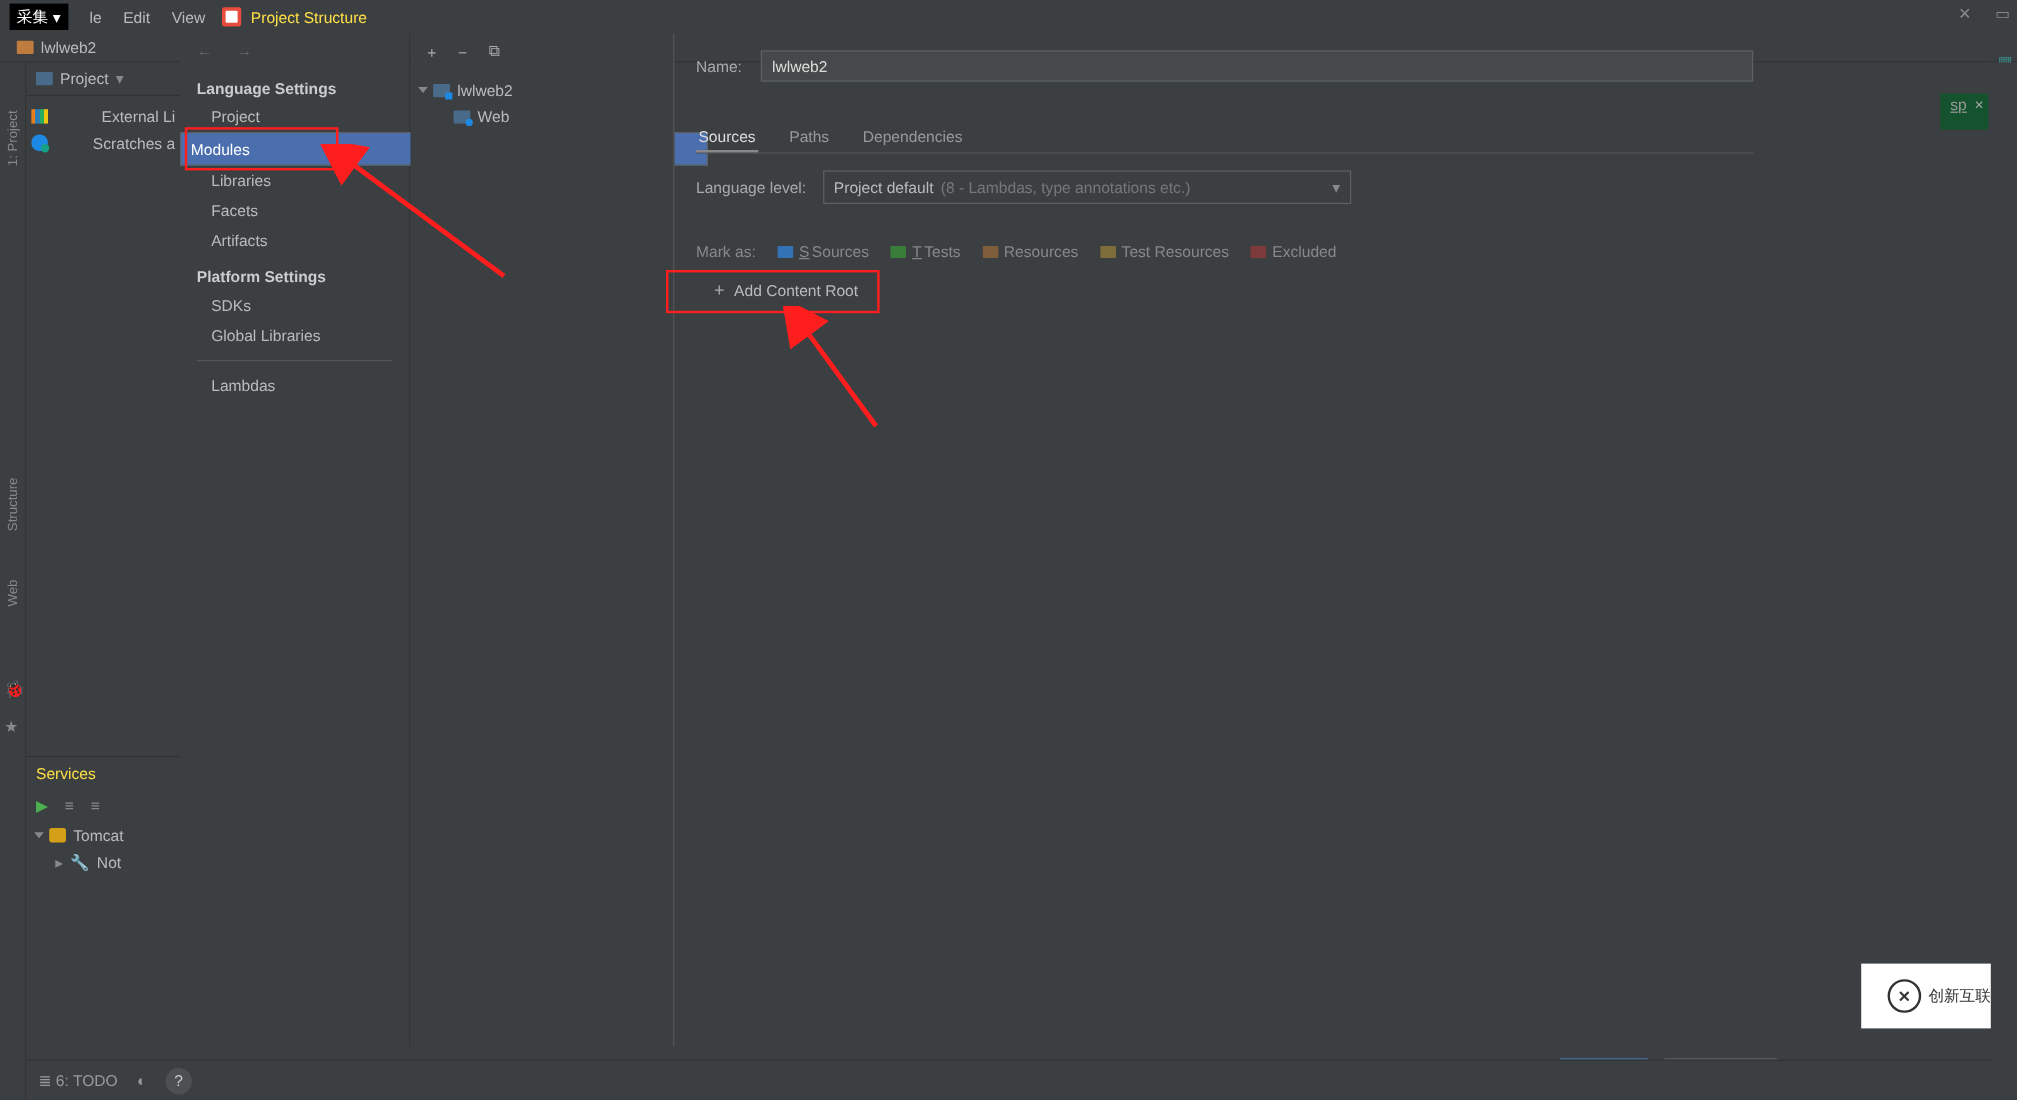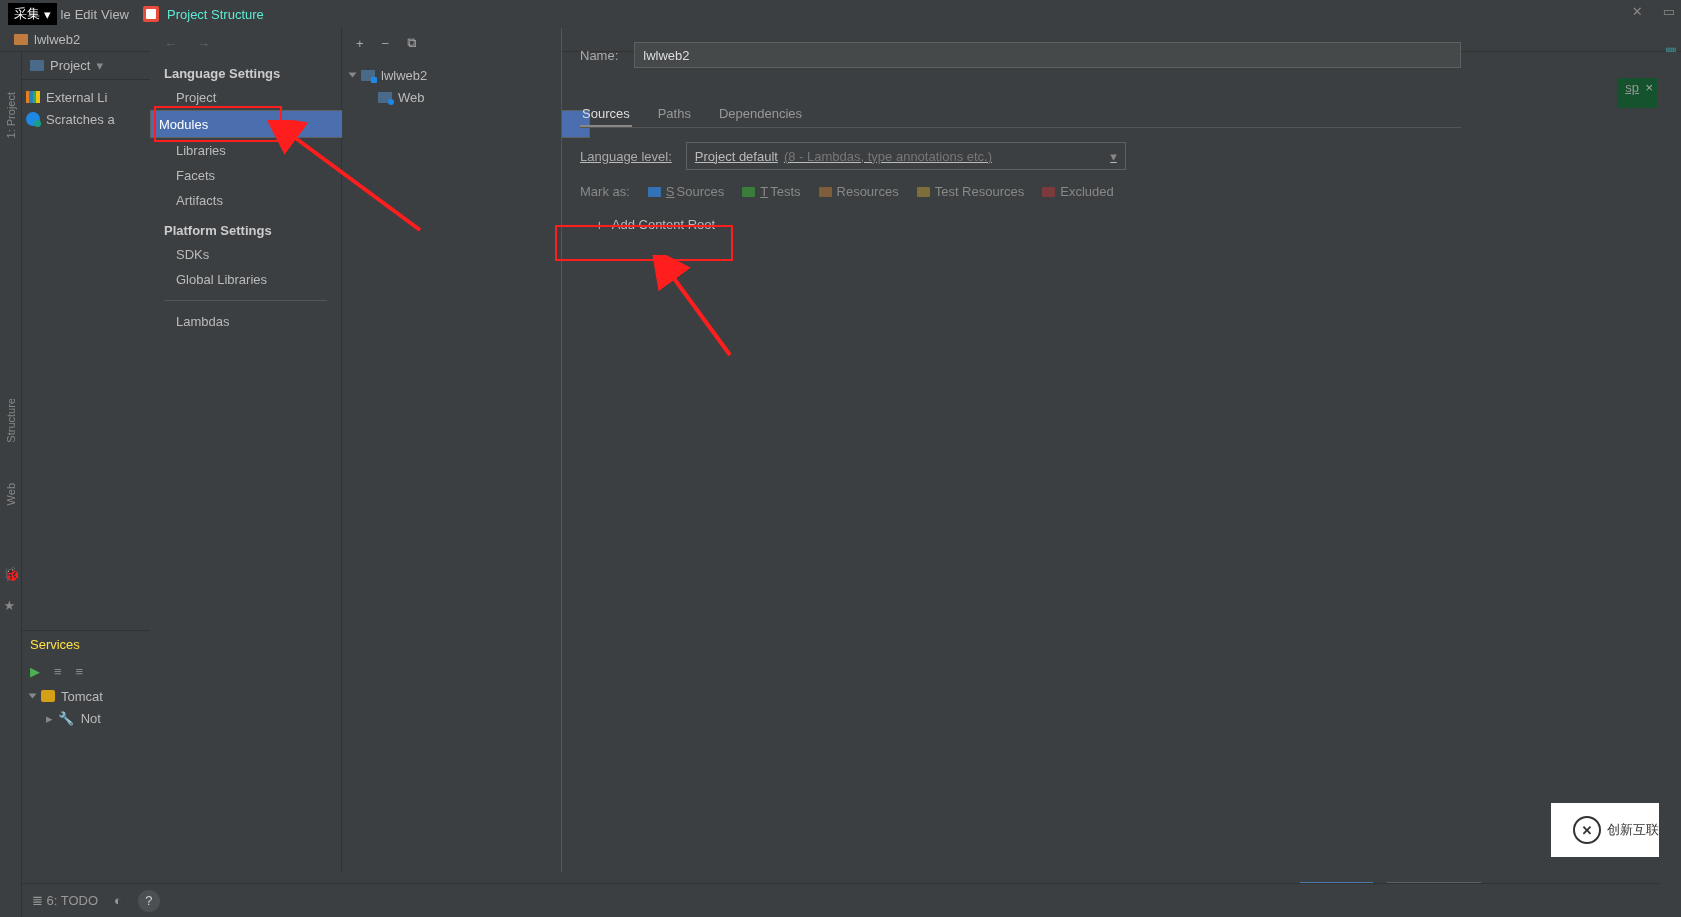--- a/index.html
+++ b/index.html
@@ -1,41 +1,41 @@
 <!DOCTYPE html>
 <html><head>
 <meta charset="utf-8">
 <style>
 * { margin:0; padding:0; box-sizing:border-box; font-family:"Segoe UI",Arial,sans-serif; font-size:13px; }
 body { background:#3c3f41; color:#bbbbbb; width:1681px; height:917px; overflow:hidden; position:relative; }
 
 
 .menubar { height:28px; display:flex; align-items:center; padding:0 8px; background:#3c3f41; position:relative; }
 .cap-btn { background:#000; color:#fff; padding:2px 6px; font-size:12px; display:flex; align-items:center; gap:4px; }
-.menubar .mitem { margin-left:4px; color:#bbbbbb; }
+.menubar .mitem { margin-left:18px; color:#bbbbbb; }
 .app-icon { width:16px; height:16px; background:#e74c3c; margin-left:14px; border-radius:2px; position:relative; }
 .app-icon::after{content:"";position:absolute;inset:3px;background:#fff;border-radius:1px;}
-.dlg-title { margin-left:8px; color:#5eead4; }
+.dlg-title { margin-left:8px; color:#fde047; }
 .win-ctrls { position:absolute; right:6px; top:4px; display:flex; gap:20px; color:#888; }
 
 
 .crumb-row { height:24px; display:flex; align-items:center; padding-left:14px; background:#3c3f41; border-bottom:1px solid #323232; }
 .folder-icn { width:14px; height:11px; background:#c07c3f; margin-right:6px; border-radius:1px; }
 
 
 .vstrip-left { position:absolute; left:0; top:52px; bottom:0; width:22px; background:#3c3f41; border-right:1px solid #323232; display:flex; flex-direction:column; align-items:center; }
 .vtab { writing-mode:vertical-rl; transform:rotate(180deg); color:#888; font-size:11px; margin-top:40px; }
 .vicon { width:14px; height:14px; margin-top:18px; }
 
 
 .proj-col { position:absolute; left:22px; top:52px; width:128px; bottom:0; background:#3c3f41; }
 .proj-head { height:28px; display:flex; align-items:center; padding:0 8px; border-bottom:1px solid #323232; gap:6px;}
 .proj-head .picn{width:14px;height:11px;background:#4a6a8a;border-radius:1px;}
 .proj-tree { padding:6px 4px; }
-.proj-tree .row{display:flex;align-items:center;gap:6px;height:22px;white-space:nowrap;overflow:hidden;}
+.proj-tree .row{display:flex;align-items:center;gap:6px;height:22px;white-space:nowrap;overflow:hidden;justify-content:space-between;}
 .bars-icn{width:14px;height:12px;background:linear-gradient(90deg,#e67e22 25%,#2980b9 25% 50%,#27ae60 50% 75%,#f1c40f 75%);}
 .scratch-icn{width:14px;height:14px;border-radius:50%;background:#1e88e5;position:relative;}
 .scratch-icn::after{content:"";position:absolute;bottom:-1px;right:-1px;width:7px;height:7px;border-radius:50%;background:#16a085;}
 
 
 .vstrip-right{position:absolute;right:0;top:52px;bottom:0;width:22px;background:#3c3f41;}
 .right-icons{position:absolute;right:4px;top:44px;display:flex;flex-direction:column;gap:6px;}
 .tab-chip{position:absolute;right:24px;top:78px;background:#14532d;color:#999;padding:2px 18px 13px 8px;font-size:12px;text-decoration:underline;}
 .tab-chip .xx{position:absolute;right:4px;top:2px;color:#aaa;}
 .gear-right{position:absolute;right:6px;top:636px;color:#888;}
@@ -61,21 +61,21 @@
 .web-icn::after{content:"";position:absolute;right:-2px;bottom:-2px;width:6px;height:6px;background:#1e88e5;border-radius:50%;}
 
 
 .detail{position:absolute;left:562px;top:28px;right:0;bottom:0;padding:14px 18px;}
 .detail .row1{display:flex;align-items:center;gap:16px;margin-bottom:34px;}
 .detail label{color:#aaa;}
 .detail input.name{flex:1;background:#45494a;border:1px solid #5d6163;color:#ddd;padding:4px 8px;height:26px;}
 .tabs{display:flex;gap:24px;border-bottom:1px solid #555;margin-bottom:14px;}
 .tabs .t{padding:4px 2px;color:#999;}
 .tabs .t.act{color:#ddd;border-bottom:2px solid #888;}
-.row2{display:flex;align-items:center;gap:14px;margin-bottom:14px;text-decoration:underline;}
+.row2{display:flex;align-items:center;gap:14px;margin-bottom:32px;}
 .sel{background:#3c3f41;border:1px solid #5d6163;color:#bbb;padding:4px 8px;height:28px;min-width:440px;display:flex;align-items:center;justify-content:space-between;}
 .sel .hint{color:#777;margin-left:6px;}
 .markas{display:flex;align-items:center;gap:18px;margin-bottom:10px;color:#888;font-size:12px;}
 .markas .mk{display:flex;align-items:center;gap:5px;}
 .mk-fold{width:13px;height:10px;border-radius:1px;}
 .mk-src{background:#3272b5;}
 .mk-tst{background:#3a7d3a;}
 .mk-res{background:#7d5d3a;}
 .mk-tres{background:#7d6d3a;}
 .mk-exc{background:#7d3a3a;}

